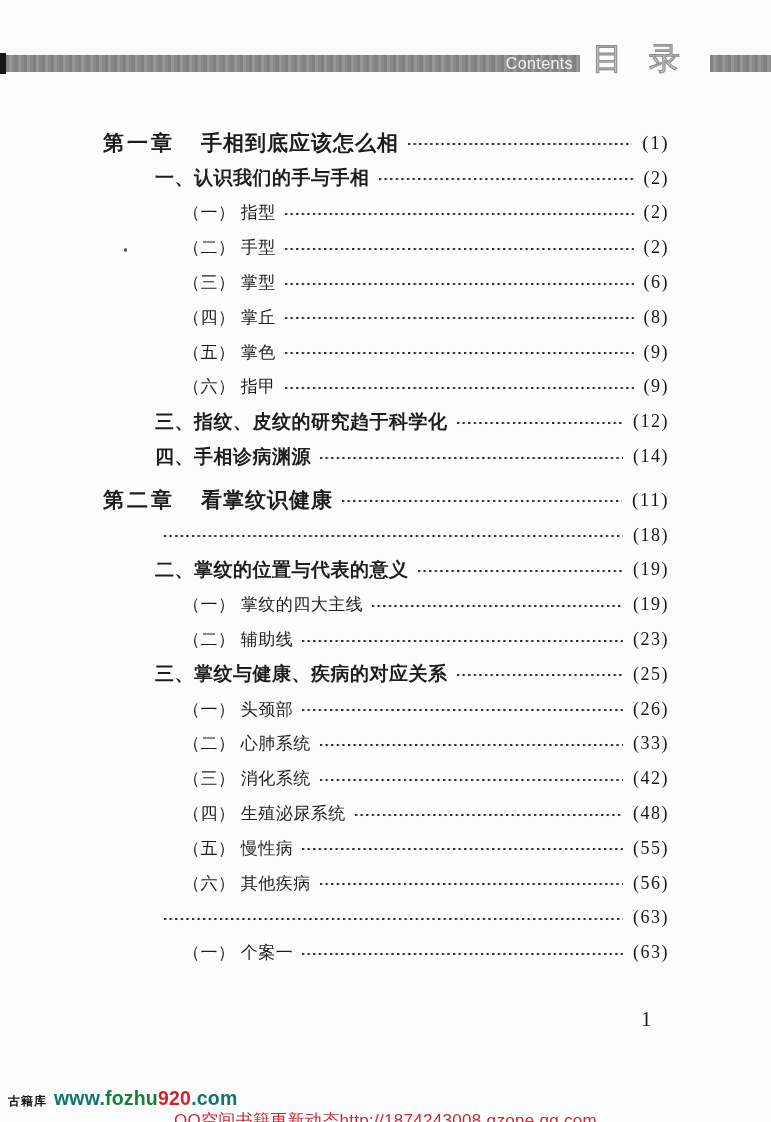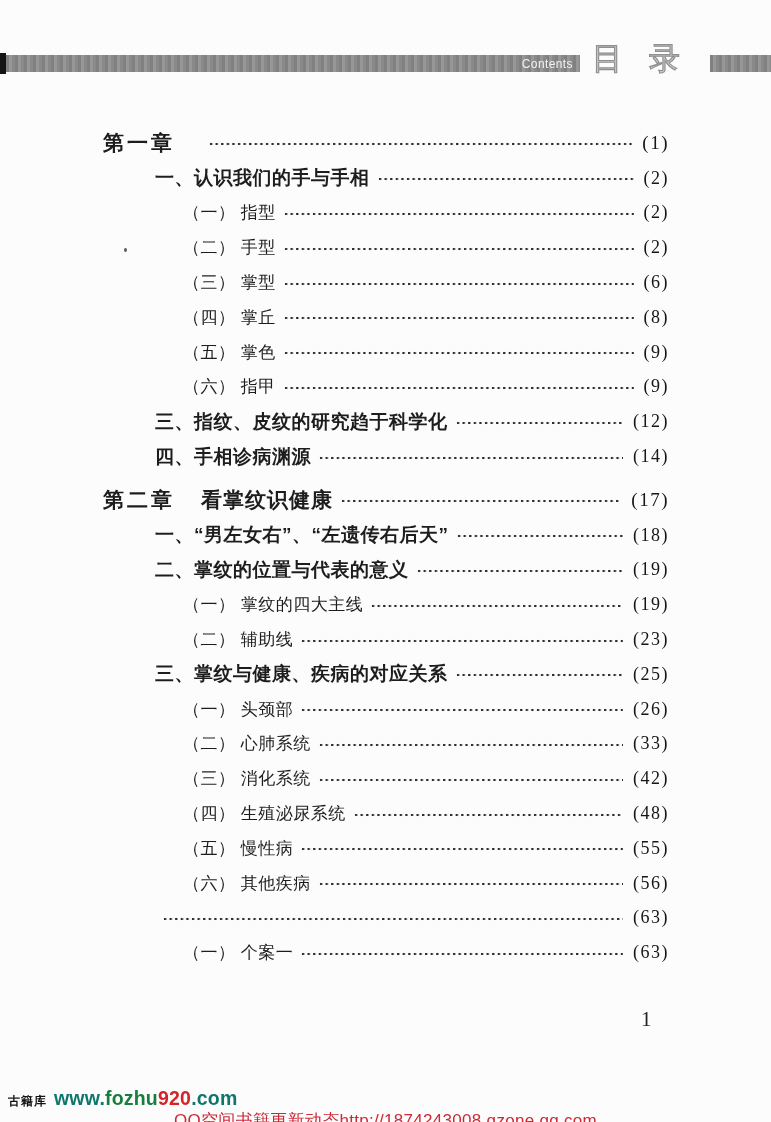--- a/index.html
+++ b/index.html
@@ -14,21 +14,21 @@
   
   .black-square{position:absolute;left:0;top:53px;width:6px;height:21px;background:#151515;}
   .bar-main{
     position:absolute;left:6px;top:55px;width:574px;height:17px;
     background:#8f8f8f;
     background-image:repeating-linear-gradient(90deg,
       rgba(0,0,0,0.10) 0 3px, rgba(255,255,255,0.07) 3px 6px, rgba(0,0,0,0.04) 6px 9px);
     display:flex;align-items:center;justify-content:flex-end;
     padding-right:7px;box-sizing:border-box;
   }
-  .contents-label{color:#f2f2f2;font-size:12px;letter-spacing:0.4px;line-height:1;}
+  .contents-label{color:#f2f2f2;font-size:16px;letter-spacing:0.4px;line-height:1;}
   .bar-right{
     position:absolute;left:710px;top:55px;width:61px;height:17px;background:#8f8f8f;
     background-image:repeating-linear-gradient(90deg,
       rgba(0,0,0,0.10) 0 3px, rgba(255,255,255,0.07) 3px 6px, rgba(0,0,0,0.04) 6px 9px);
   }
   .mulu{
     position:absolute;left:592px;top:40px;
     font-size:31px;line-height:38px;
     color:#c6c6c6;
     -webkit-text-stroke:1.1px #8f8f8f;
@@ -83,20 +83,21 @@
   <div class="black-square"></div>
   <div class="bar-main">
     <span class="contents-label">Contents</span>
   </div>
   <div class="mulu">目录</div>
   <div class="bar-right"></div>
 
   <div class="toc" id="toc">
       <div class="row chapter">
         <span class="num">第一章</span>
+        <span class="label">手相到底应该怎么相</span>
         <span class="leader"></span>
         <span class="page-num">(1)</span>
       </div>
       <div class="row s1">
         <span class="label">一、认识我们的手与手相</span>
         <span class="leader"></span>
         <span class="page-num">(2)</span>
       </div>
       <div class="row s2">
         <span class="label">（一） 指型</span>
@@ -135,24 +136,23 @@
       </div>
       <div class="row s1">
         <span class="label">四、手相诊病渊源</span>
         <span class="leader"></span>
         <span class="page-num">(14)</span>
       </div>
       <div class="row chapter gap-before">
         <span class="num">第二章</span>
         <span class="label">看掌纹识健康</span>
         <span class="leader"></span>
-        <span class="page-num">(17)</span>
-      </div>
-      <div class="row s1">
-        <span class="label">一、“男左女右”、“左遗传右后天”</span>
+        <span class="page-num">(11)</span>
+      </div>
+      <div class="row s1">
         <span class="leader"></span>
         <span class="page-num">(18)</span>
       </div>
       <div class="row s1">
         <span class="label">二、掌纹的位置与代表的意义</span>
         <span class="leader"></span>
         <span class="page-num">(19)</span>
       </div>
       <div class="row s2">
         <span class="label">（一） 掌纹的四大主线</span>

